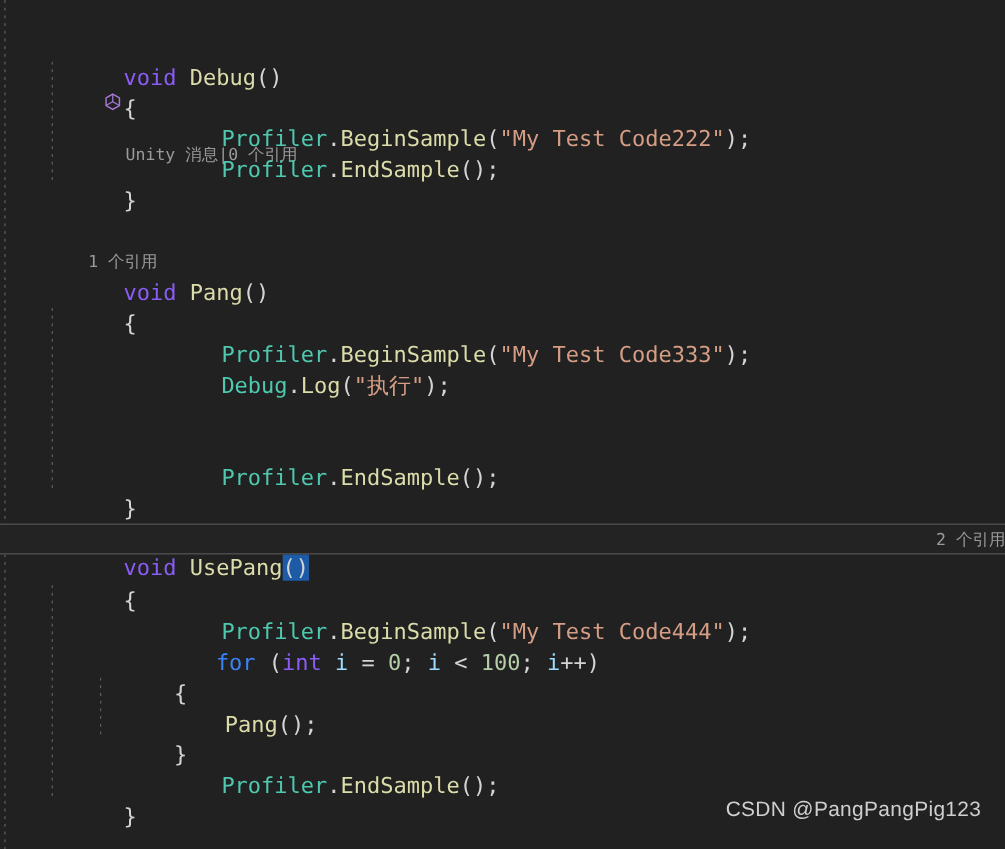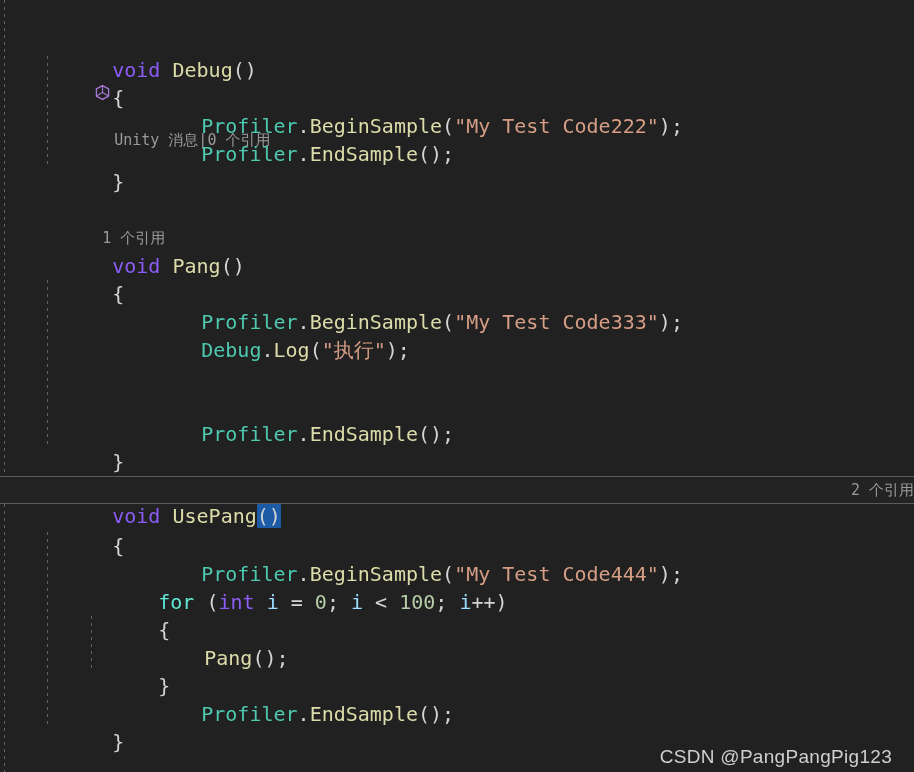--- a/index.html
+++ b/index.html
@@ -66,21 +66,21 @@
   .line.current {
     background: #232323;
     border-top: 1px solid #5b5b5b;
     border-bottom: 1px solid #5b5b5b;
     height: 26px;
     line-height: 26px;
   }
 
   
   .kw       { color: #8b5cf6; }   
-  .ctl      { color: #5eead4; }   
+  .ctl      { color: #3b82f6; margin-left: 38px; }   
   .type     { color: #4ec9b0; margin-left: 43px; }   
   .method   { color: #dcdcaa; }   
   .str      { color: #d69d85; }   
   .num      { color: #b5cea8; }   
   .var      { color: #9cdcfe; }   
   .punct    { color: #d4d4d4; }
   .paren    { color: #d4d4d4; }
   .brace    { color: #d4d4d4; }
   .op       { color: #d4d4d4; }
 
@@ -112,21 +112,21 @@
     height: 17px;
     position: relative;
     margin-right: 3px;
   }
   .unity-icon svg { display: block; }
 
   
   #watermark {
     position: absolute;
     right: 22px;
-    bottom: 4px;
+    bottom: 24px;
     font-family: "Liberation Sans", sans-serif;
     font-size: 19px;
     color: #cfcfcf;
     letter-spacing: .3px;
     z-index: 10;
     white-space: pre;
   }
 </style>
 </head>
 <body>
@@ -169,21 +169,21 @@
     <div class="line">
       <span class="code"><span style="display:inline-block;width:86px;"></span><span class="type">Profiler</span><span class="punct">.</span><span class="method">EndSample</span><span class="paren">()</span><span class="punct">;</span></span>
     </div>
 
     <div class="line">
       <span class="code"><span style="display:inline-block;width:40px;"></span><span class="brace">}</span></span>
     </div>
 
     <div class="line"><span class="code">&nbsp;</span></div>
 
-    <div class="codelens" style="padding-left:48px;">
+    <div class="codelens" style="padding-left:26px;">
       <span class="cl-text">1 个引用</span>
     </div>
 
     <div class="line">
       <span class="code"><span style="display:inline-block;width:40px;"></span><span class="kw">void</span><span class="punct"> </span><span class="method">Pang</span><span class="paren">()</span></span>
     </div>
 
     <div class="line">
       <span class="code"><span style="display:inline-block;width:40px;"></span><span class="brace">{</span></span>
     </div>

